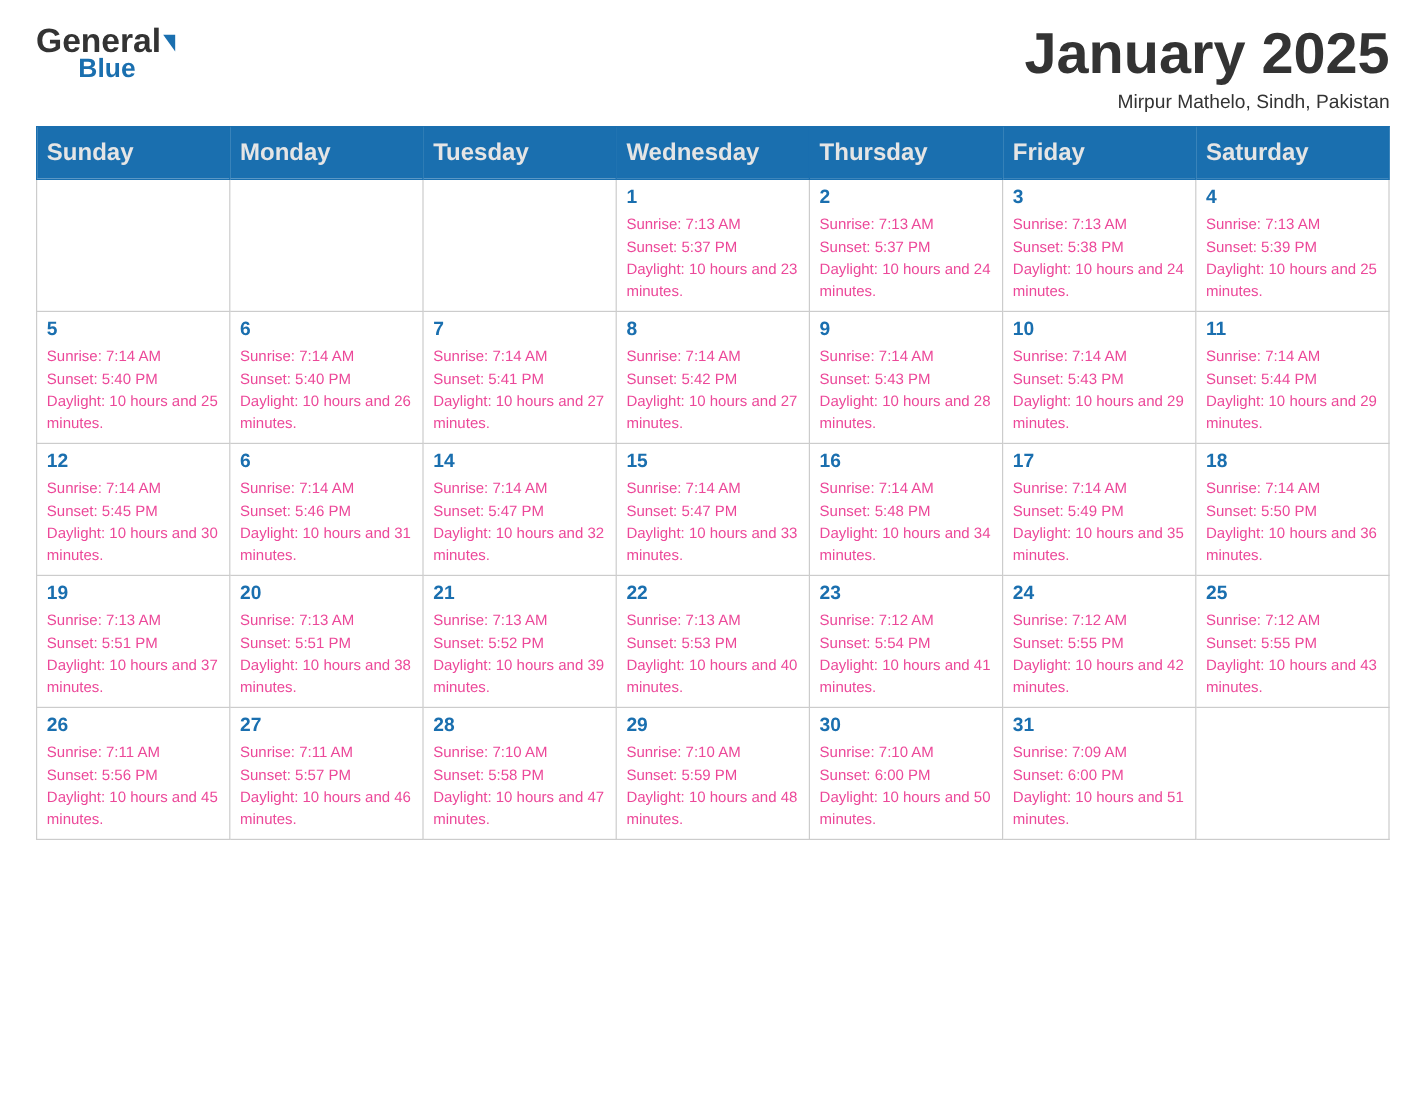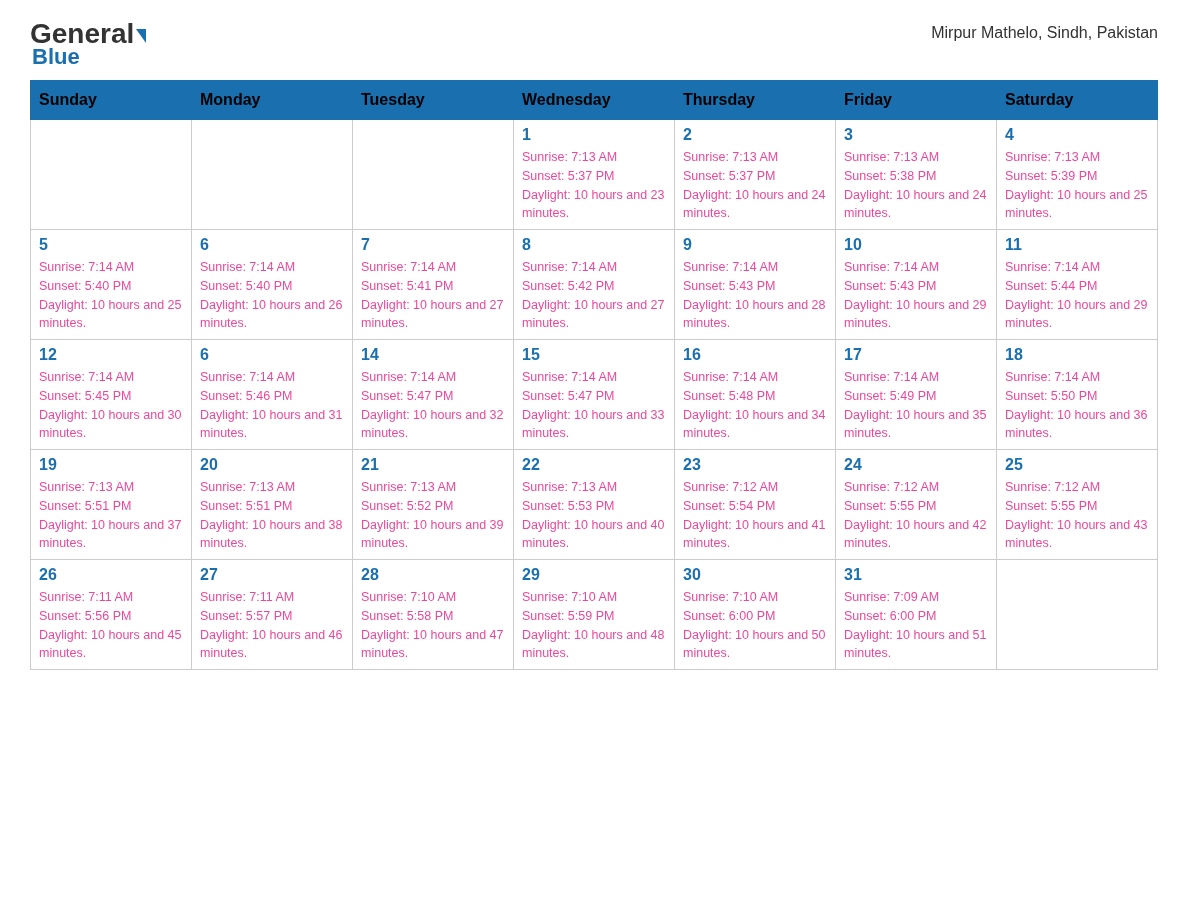--- a/index.html
+++ b/index.html
@@ -12,21 +12,21 @@
     }
     .header {
       display: flex;
       justify-content: space-between;
       align-items: flex-start;
       margin-bottom: 10px;
     }
     .logo {
       display: flex;
       flex-direction: column;
-      align-items: flex-start;
+      align-items: center;
     }
     .logo-text {
       font-size: 28px;
       font-weight: bold;
       color: #333;
       line-height: 1;
     }
     .logo-arrow {
       width: 0;
       height: 0;
@@ -58,22 +58,22 @@
       color: #333;
       margin-top: 4px;
     }
     .calendar {
       width: 100%;
       border-collapse: collapse;
       margin-top: 10px;
     }
     .calendar th {
       background-color: #1a6faf;
-      color: #000000;
-      font-size: 16px;
+      color: #e5e5e5;
+      font-size: 20px;
       font-weight: bold;
       padding: 10px 8px;
       text-align: left;
       border: 1px solid #1a6faf;
     }
     .calendar td {
       border: 1px solid #ccc;
       vertical-align: top;
       padding: 6px 8px;
       width: calc(100% / 7);
@@ -101,20 +101,21 @@
 <body>
 
 <div class="header">
   <div class="logo">
     <div class="logo-text">
       General<span class="logo-arrow"></span>
     </div>
     <div class="logo-line2">Blue</div>
   </div>
   <div class="title-section">
+    <div class="month-title">January 2025</div>
     <div class="location">Mirpur Mathelo, Sindh, Pakistan</div>
   </div>
 </div>
 
 <table class="calendar">
   <thead>
     <tr>
     <th>Sunday</th>
         <th>Monday</th>
         <th>Tuesday</th>

